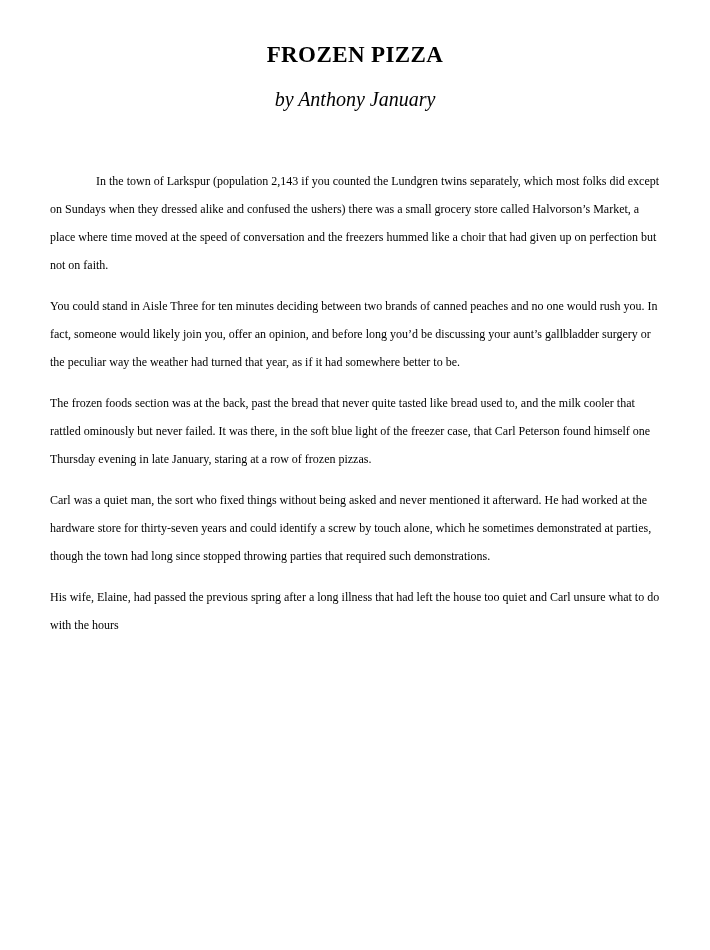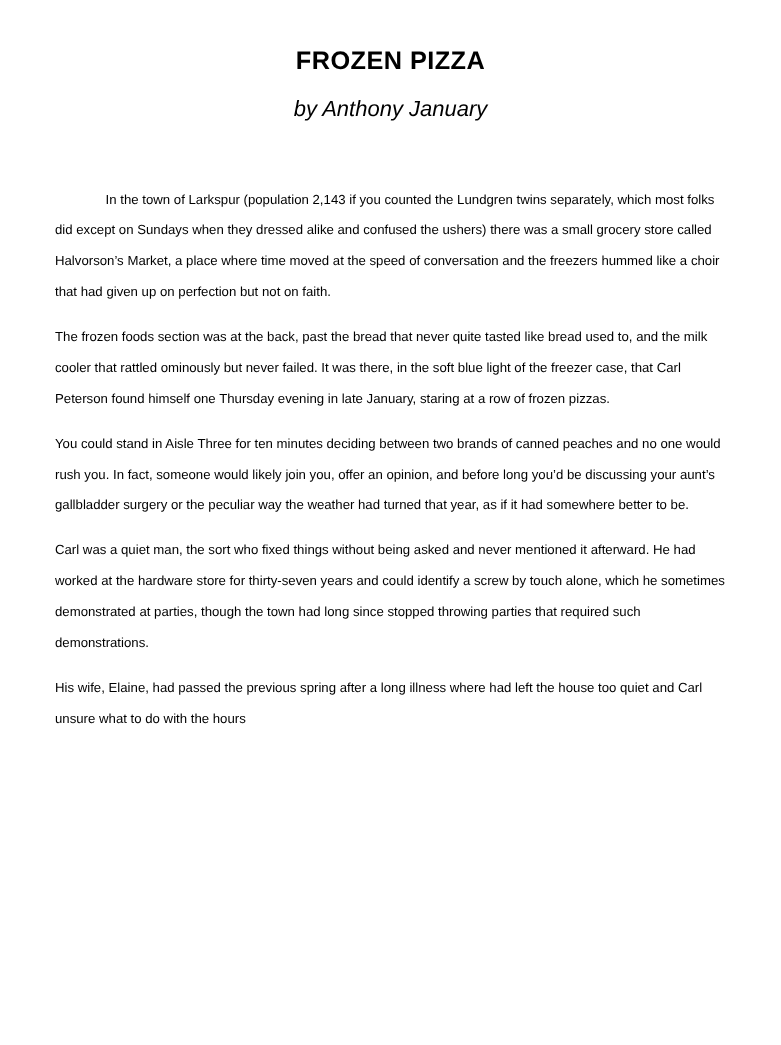--- a/index.html
+++ b/index.html
@@ -6,21 +6,21 @@
     margin: 0;
     padding: 0;
     background: #ffffff;
   }
   .page {
     position: relative;
     width: 710px;
     height: 950px;
     background: #ffffff;
     color: #000000;
-    font-family: Liberation Sans, sans-serif;
+    font-family: Liberation Serif, serif;
     overflow: hidden;
     box-sizing: border-box;
   }
   .title {
     margin: 0;
     padding-top: 41px;
     text-align: center;
     font-size: 23px;
     font-weight: bold;
     line-height: 28px;
@@ -50,18 +50,18 @@
 </head>
 <body>
 
 <div class="page">
   <h1 class="title">FROZEN PIZZA</h1>
 
   <div class="byline">by Anthony January</div>
 
   <div class="story-body">
     <p class="para first-indent">In the town of Larkspur (population 2,143 if you counted the Lundgren twins separately, which most folks did except on Sundays when they dressed alike and confused the ushers) there was a small grocery store called Halvorson’s Market, a place where time moved at the speed of conversation and the freezers hummed like a choir that had given up on perfection but not on faith.</p>
+    <p class="para">You could stand in Aisle Three for ten minutes deciding between two brands of canned peaches and no one would rush you. In fact, someone would likely join you, offer an opinion, and before long you’d be discussing your aunt’s gallbladder surgery or the peculiar way the weather had turned that year, as if it had somewhere better to be.</p>
     <p class="para">The frozen foods section was at the back, past the bread that never quite tasted like bread used to, and the milk cooler that rattled ominously but never failed. It was there, in the soft blue light of the freezer case, that Carl Peterson found himself one Thursday evening in late January, staring at a row of frozen pizzas.</p>
-    <p class="para">You could stand in Aisle Three for ten minutes deciding between two brands of canned peaches and no one would rush you. In fact, someone would likely join you, offer an opinion, and before long you’d be discussing your aunt’s gallbladder surgery or the peculiar way the weather had turned that year, as if it had somewhere better to be.</p>
     <p class="para">Carl was a quiet man, the sort who fixed things without being asked and never mentioned it afterward. He had worked at the hardware store for thirty-seven years and could identify a screw by touch alone, which he sometimes demonstrated at parties, though the town had long since stopped throwing parties that required such demonstrations.</p>
-    <p class="para">His wife, Elaine, had passed the previous spring after a long illness where had left the house too quiet and Carl unsure what to do with the hours</p>
+    <p class="para">His wife, Elaine, had passed the previous spring after a long illness that had left the house too quiet and Carl unsure what to do with the hours</p>
   </div>
 </div>
 
 </body></html>

